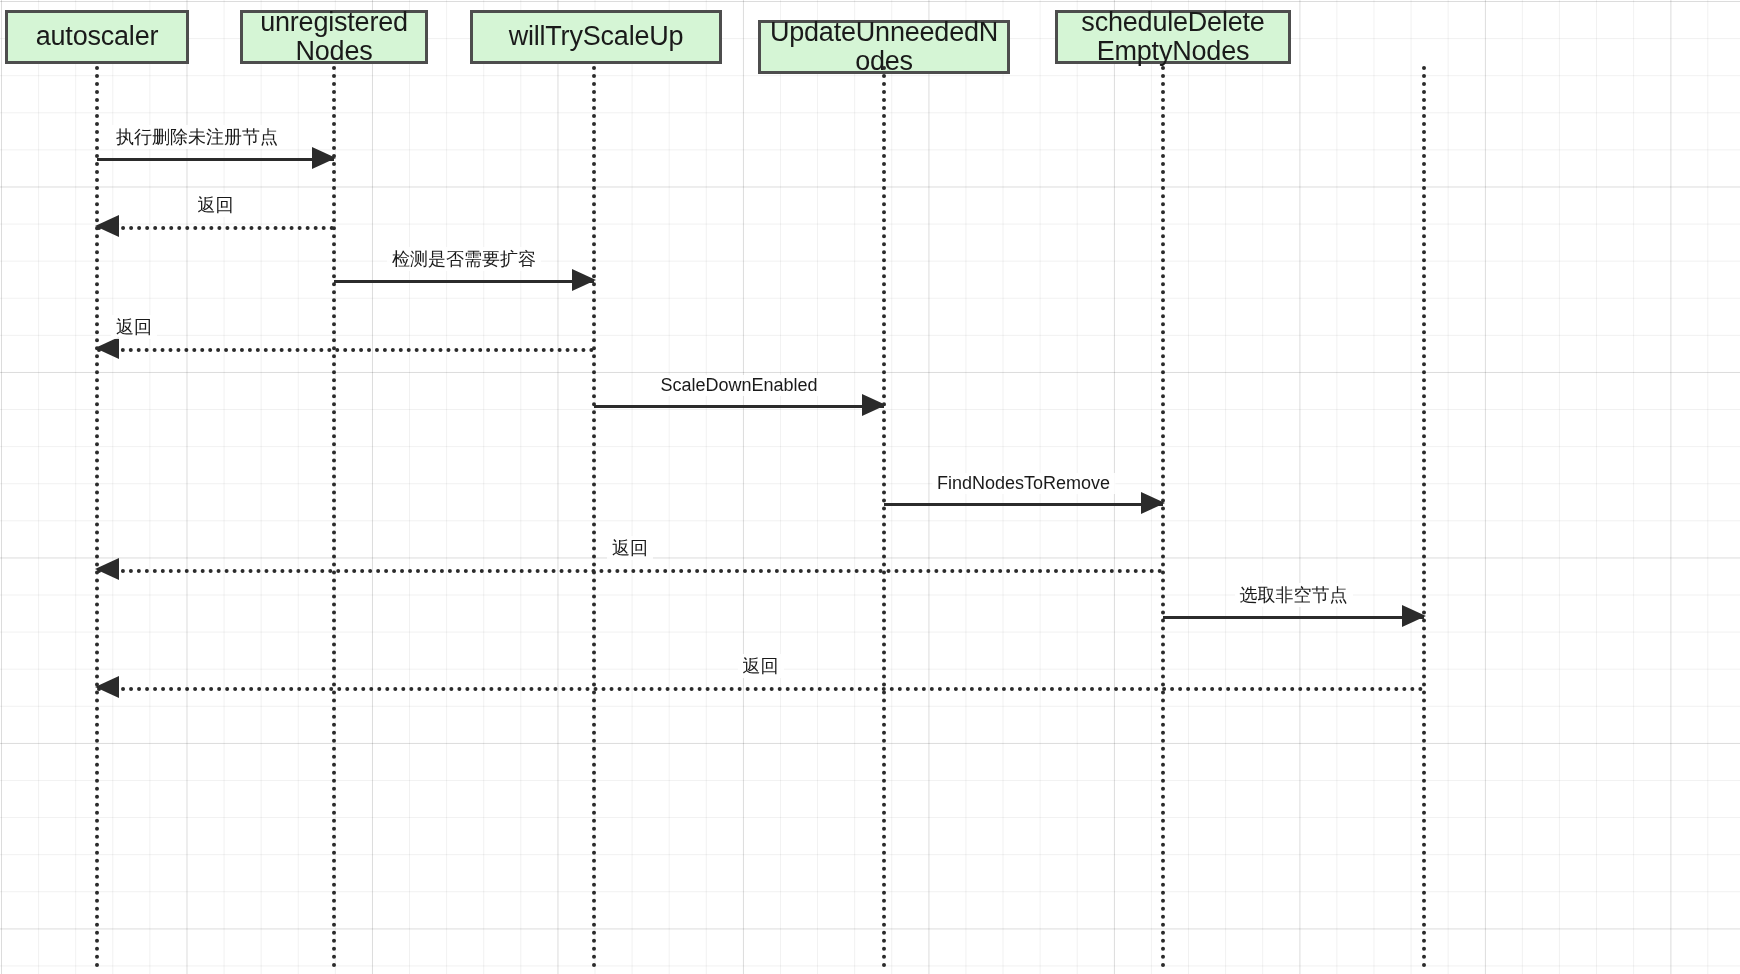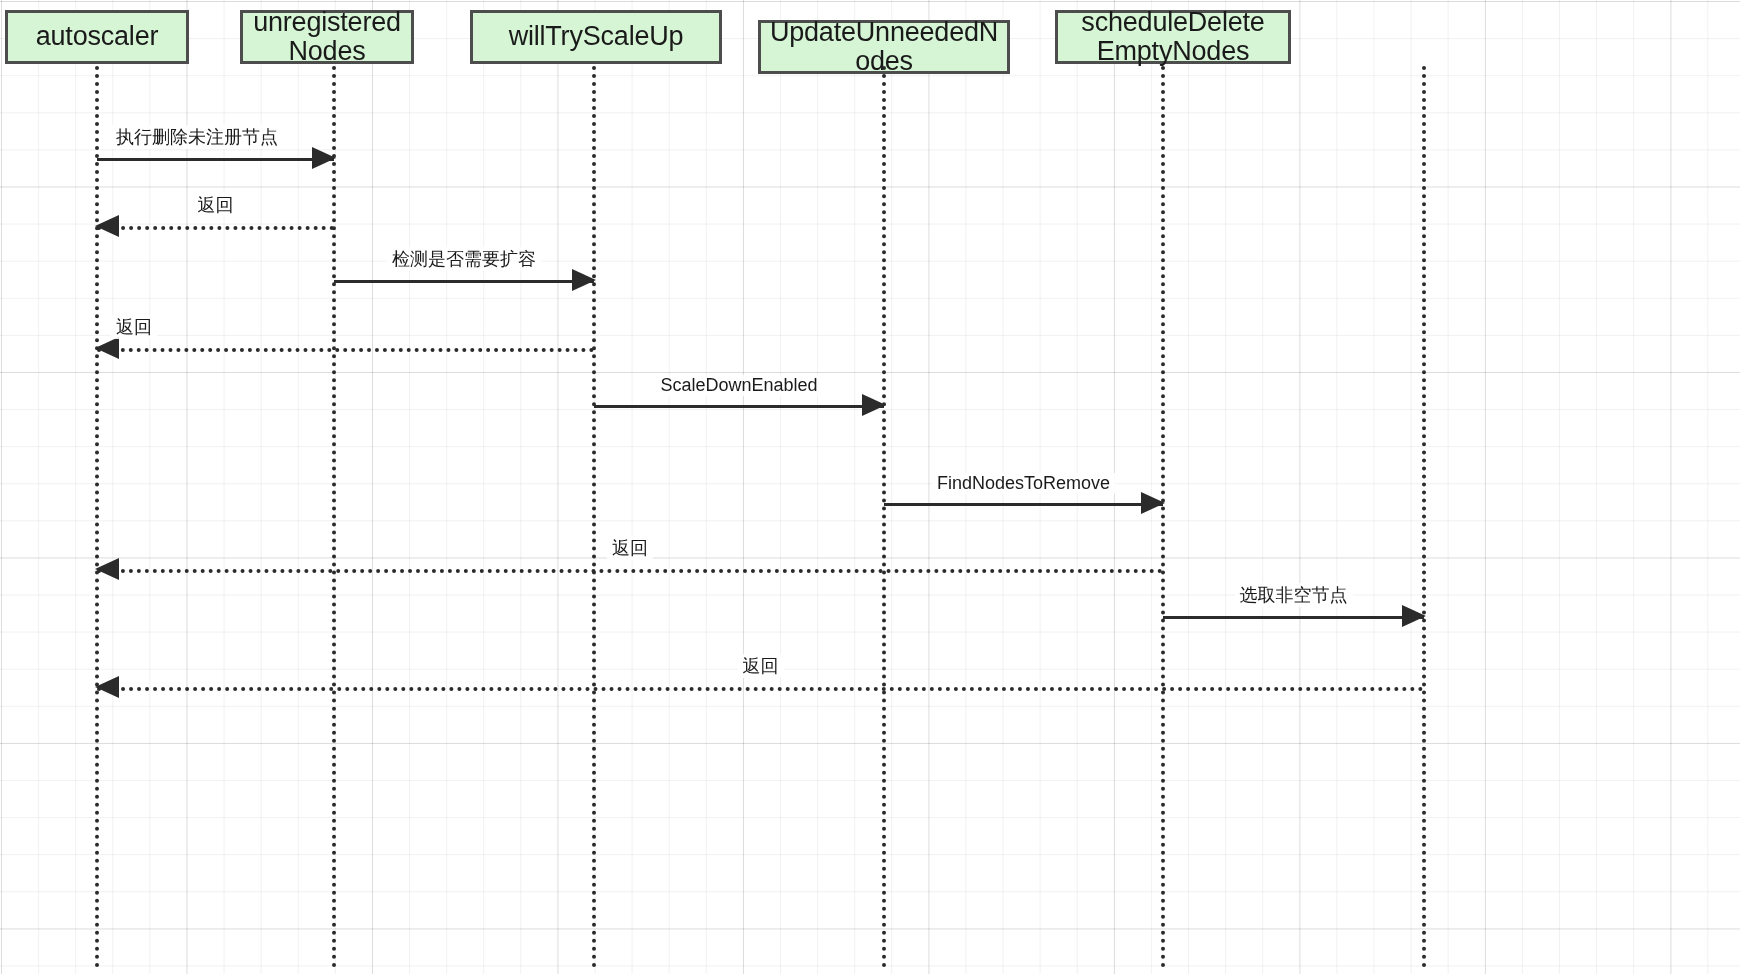--- a/index.html
+++ b/index.html
@@ -96,21 +96,21 @@
   .msg-label.near-start { left: 14px; }
 </style>
 </head>
 <body>
 
 <div id="canvas">
     <div class="participant" style="left: 5px; top: 10px; width: 184px; height: 54px; background: rgb(213, 245, 213); border-color: rgb(77, 77, 77);">
       <span>autoscaler</span>
     </div>
     <div class="lifeline" style="left: 95px; top: 66px; height: 902px; border-left-color: rgb(43, 43, 43);"></div>
-    <div class="participant" style="left: 240px; top: 10px; width: 174px; height: 54px; background: rgb(213, 245, 213); border-color: rgb(77, 77, 77);">
+    <div class="participant" style="left: 240px; top: 10px; width: 188px; height: 54px; background: rgb(213, 245, 213); border-color: rgb(77, 77, 77);">
       <span>unregistered<br>Nodes</span>
     </div>
     <div class="lifeline" style="left: 332px; top: 66px; height: 902px; border-left-color: rgb(43, 43, 43);"></div>
     <div class="participant" style="left: 470px; top: 10px; width: 252px; height: 54px; background: rgb(213, 245, 213); border-color: rgb(77, 77, 77);">
       <span>willTryScaleUp</span>
     </div>
     <div class="lifeline" style="left: 592px; top: 66px; height: 902px; border-left-color: rgb(43, 43, 43);"></div>
     <div class="participant" style="left: 758px; top: 20px; width: 252px; height: 54px; background: rgb(213, 245, 213); border-color: rgb(77, 77, 77);">
       <span>UpdateUnneededN<br>odes</span>
     </div>

